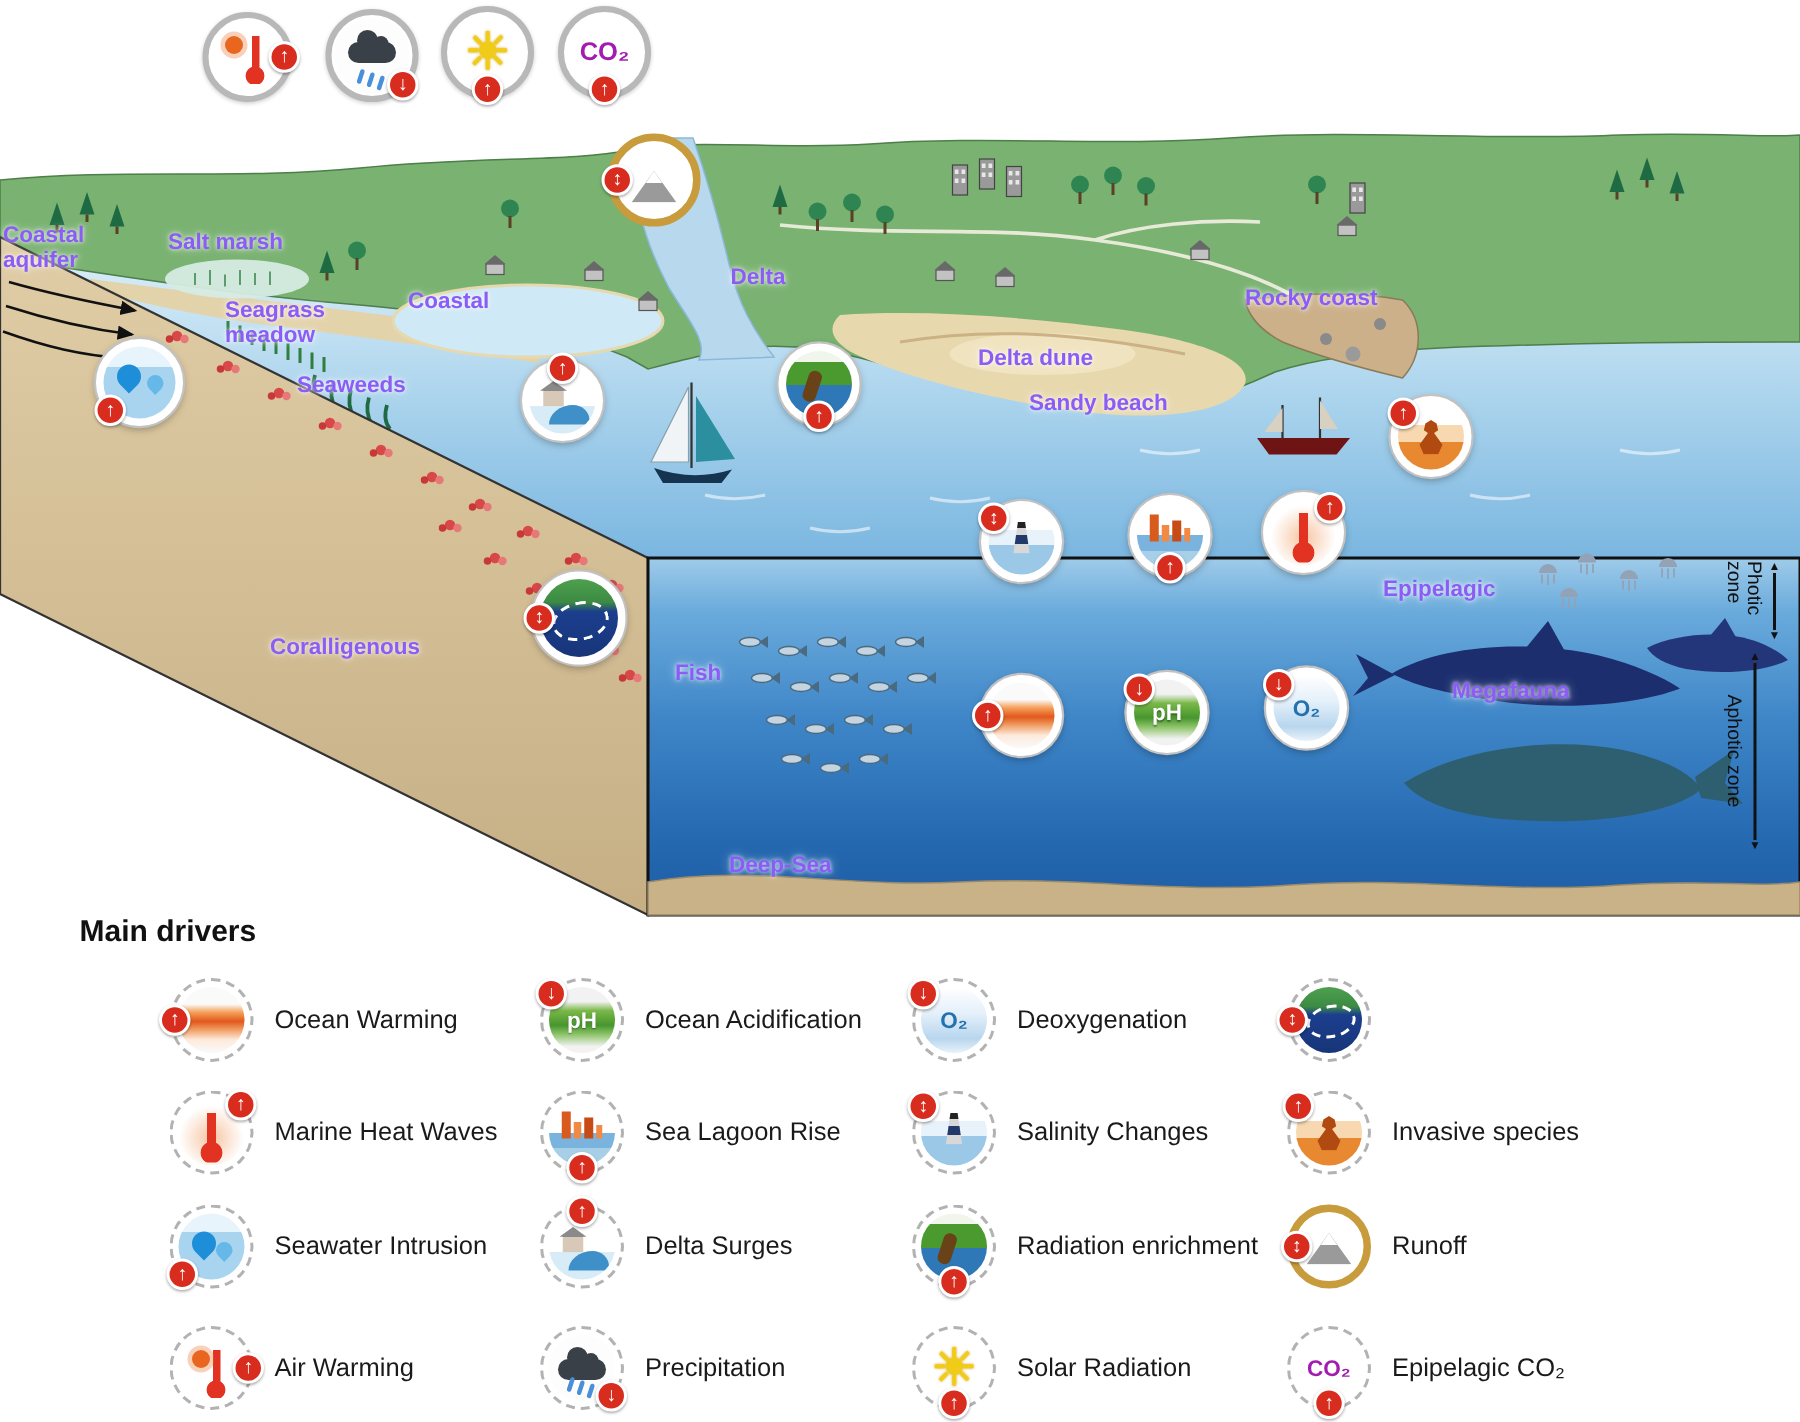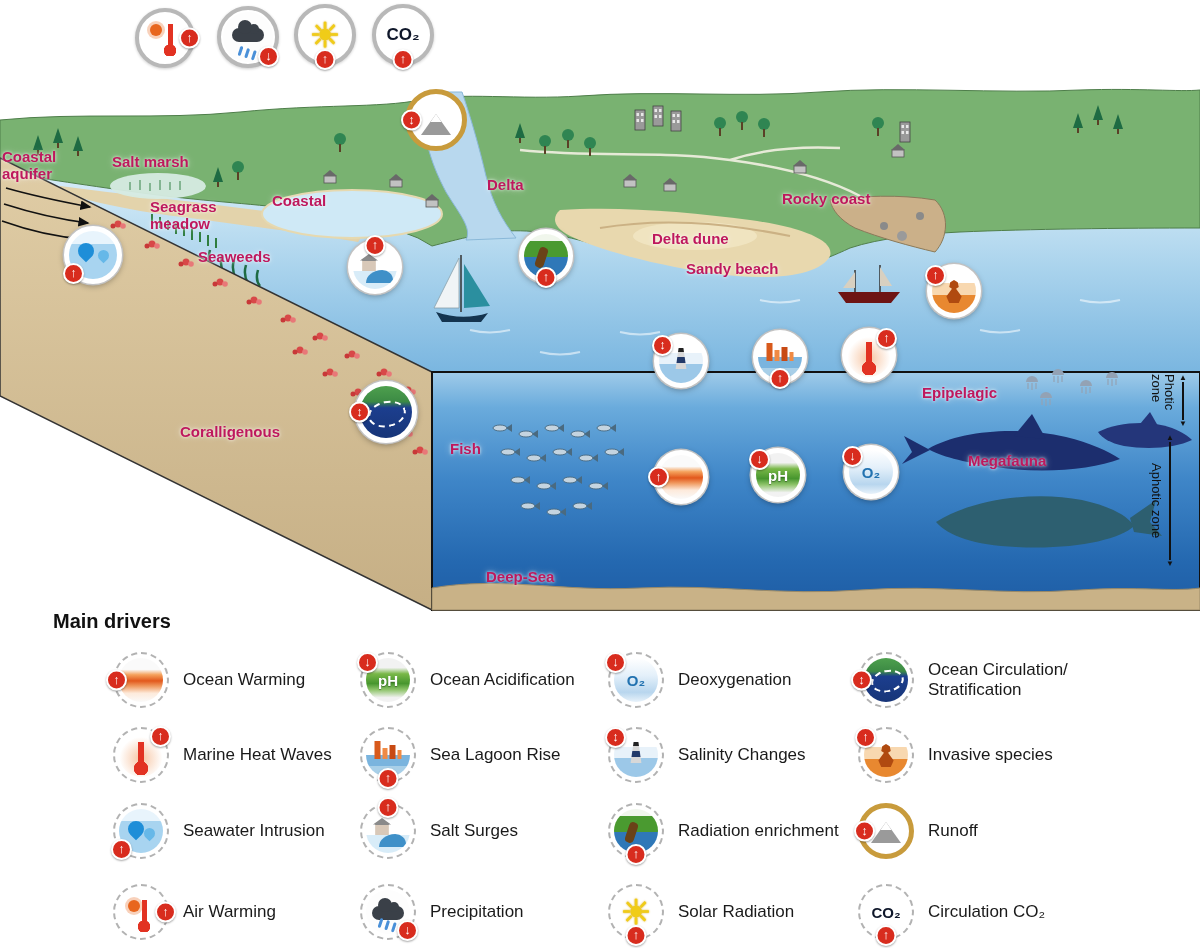--- a/index.html
+++ b/index.html
@@ -84,25 +84,25 @@
   .f-precip::before { content:""; position:absolute; top:16px; left:50%; transform:translateX(-50%);
       width:32px; height:14px; background:#3a4048; border-radius:9px; }
   .f-precip::after { content:""; position:absolute; top:8px; left:50%; margin-left:-10px;
       width:14px; height:14px; background:#3a4048; border-radius:50%;
       box-shadow:9px 2px 0 -2px #3a4048; }
   .rain { position:absolute; bottom:6px; left:50%; margin-left:-9px; width:3px; height:10px;
       background:#4a90d8; transform:rotate(18deg); border-radius:2px;
       box-shadow:7px 0 0 #4a90d8, 14px 0 0 #4a90d8; }
   .f-solar { background:#fff; }
   .f-solar .ftxt { font-size:34px; line-height:1; color:#f0cc18; text-shadow:0 0 2px #d8a810; }
-  .f-co2 .ftxt { font-size:15px; color:#0f172a; letter-spacing:0; }
+  .f-co2 .ftxt { font-size:15px; color:#a21caf; letter-spacing:0; }
   .f-co2.big .ftxt { font-size:17px; }
 
   
-  .slabel { position:absolute; z-index:5; font-weight:bold; font-size:15px; color:#be185d;
+  .slabel { position:absolute; z-index:5; font-weight:bold; font-size:15px; color:#8b5cf6;
             white-space:pre-line; line-height:1.15;
             text-shadow:0 0 3px rgba(255,255,255,.85), 0 0 7px rgba(255,255,255,.5); }
   .zone { position:absolute; z-index:6; display:flex; align-items:center; gap:3px; }
   .ztext { writing-mode:vertical-rl; font-size:13px; color:#111; line-height:1; }
   .zarr { display:flex; flex-direction:column; align-items:center; height:100%; font-size:8px; color:#111; line-height:1; }
   .zarr .zline { width:1.5px; flex:1; background:#111; }
 
   
   .lg-title { position:absolute; left:53px; top:610px; font-size:20px; font-weight:bold; color:#111; }
   .lg-item { position:absolute; display:flex; align-items:center; gap:14px; }
@@ -392,21 +392,21 @@
   <span class="slabel" style="left:2px;top:148px">Coastal
 aquifer</span>
   <span class="slabel" style="left:112px;top:153px">Salt marsh</span>
   <span class="slabel" style="left:150px;top:198px">Seagrass
 meadow</span>
   <span class="slabel" style="left:198px;top:248px">Seaweeds</span>
   <span class="slabel" style="left:272px;top:192px">Coastal</span>
   <span class="slabel" style="left:487px;top:176px">Delta</span>
   <span class="slabel" style="left:652px;top:230px">Delta dune</span>
   <span class="slabel" style="left:686px;top:260px">Sandy beach</span>
-  <span class="slabel" style="left:782px;top:190px">Rocky coast</span>
+  <span class="slabel" style="left:830px;top:190px">Rocky coast</span>
   <span class="slabel" style="left:180px;top:423px">Coralligenous</span>
   <span class="slabel" style="left:450px;top:440px">Fish</span>
   <span class="slabel" style="left:486px;top:568px">Deep-Sea</span>
   <span class="slabel" style="left:922px;top:384px">Epipelagic</span>
   <span class="slabel" style="left:968px;top:452px">Megafauna</span>
 
   <div class="zone" style="left:1150px;top:374px;height:54px">
     <span class="ztext">Photic zone</span>
     <span class="zarr">▲<i class="zline"></i>▼</span>
   </div>
@@ -440,22 +440,20 @@
         </div>
       <span class="badge p-lt">↓</span>
     </div>
     <div class="lg-label">Deoxygenation</div>
   </div>
   <div class="lg-item" style="left:858px;top:652px">
     <div class="micon rel dashed" style="width:56px;height:56px">
       <div class="fill f-circ"></div>
       <span class="badge p-lc">↕</span>
     </div>
-    <div class="lg-label">Ocean Circulation/
-Stratification</div>
   </div>
 
   <div class="lg-item" style="left:113px;top:727px">
     <div class="micon rel dashed" style="width:56px;height:56px">
       <div class="fill f-thermo"></div>
       <span class="badge p-tr">↑</span>
     </div>
     <div class="lg-label">Marine Heat Waves</div>
   </div>
   <div class="lg-item" style="left:360px;top:727px">
@@ -485,21 +483,21 @@
       <div class="fill f-intrusion"></div>
       <span class="badge p-lb">↑</span>
     </div>
     <div class="lg-label">Seawater Intrusion</div>
   </div>
   <div class="lg-item" style="left:360px;top:803px">
     <div class="micon rel dashed" style="width:56px;height:56px">
       <div class="fill f-storm"></div>
       <span class="badge p-tc">↑</span>
     </div>
-    <div class="lg-label">Salt Surges</div>
+    <div class="lg-label">Delta Surges</div>
   </div>
   <div class="lg-item" style="left:608px;top:803px">
     <div class="micon rel dashed" style="width:56px;height:56px">
       <div class="fill f-nutrients"></div>
       <span class="badge p-bc">↑</span>
     </div>
     <div class="lg-label">Radiation enrichment</div>
   </div>
   <div class="lg-item" style="left:858px;top:803px">
     <div class="micon rel gold" style="width:56px;height:56px">
@@ -534,16 +532,16 @@
     </div>
     <div class="lg-label">Solar Radiation</div>
   </div>
   <div class="lg-item" style="left:858px;top:884px">
     <div class="micon rel dashed" style="width:56px;height:56px">
       <div class="fill f-co2">
           <span class="ftxt">CO₂</span>
         </div>
       <span class="badge p-bc">↑</span>
     </div>
-    <div class="lg-label">Circulation CO₂</div>
+    <div class="lg-label">Epipelagic CO₂</div>
   </div>
 
 </div>
 
 </body></html>

